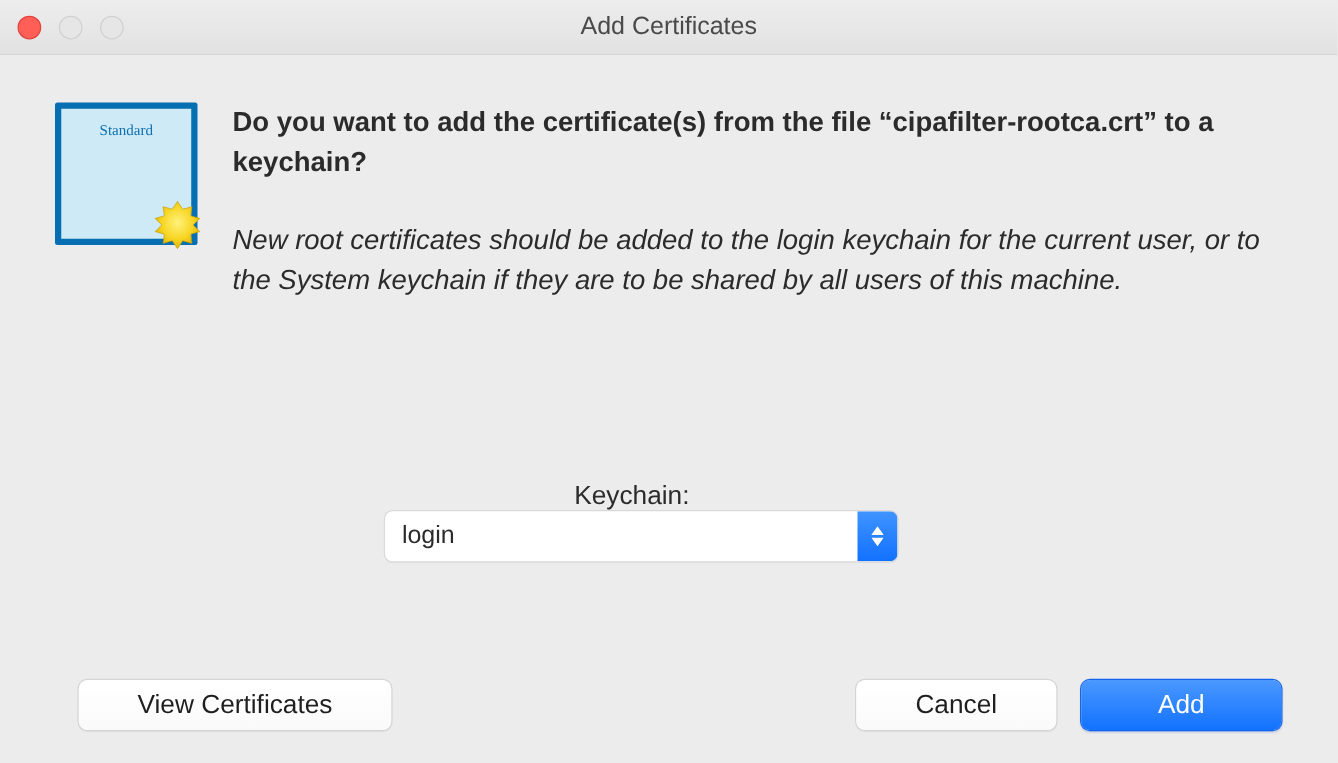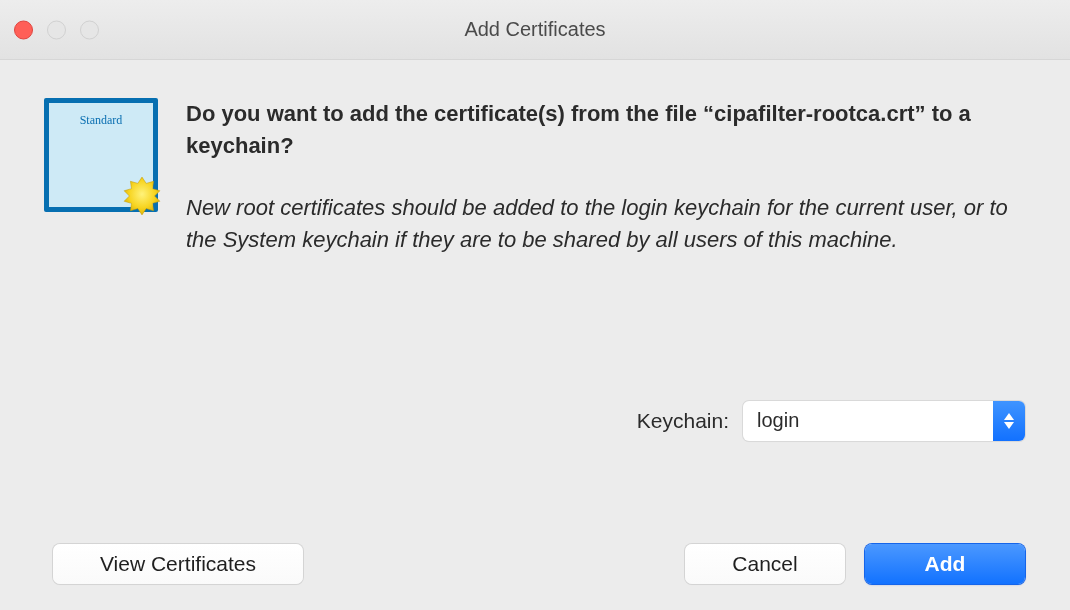--- a/index.html
+++ b/index.html
@@ -6,21 +6,21 @@
     html, body {
       width: 1070px; height: 610px;
       font-family: -apple-system, "Helvetica Neue", Helvetica, Arial, sans-serif;
       background: #ececec;
       color: #2b2b2b;
       -webkit-font-smoothing: antialiased;
     }
 
     
     .titlebar {
-      height: 60px;
+      height: 44px;
       display: flex;
       align-items: center;
       background: linear-gradient(#ededed, #e2e2e2);
       border-bottom: 1px solid #d6d6d6;
       position: relative;
     }
     .lights {
       position: absolute;
       left: 14px;
       top: 50%;
@@ -85,27 +85,28 @@
     .prompt-title { font-weight: 700; }
     .prompt-desc { margin-top: 30px; font-weight: 400; font-style: italic; }
 
     
     .keychain-row {
       margin-top: 145px;
       display: flex;
       align-items: center;
       justify-content: flex-end;
       padding-right: 45px;
+      flex-direction: column;
     }
     .keychain-label {
       font-size: 21px;
       margin-right: 14px;
     }
     .select-wrap {
-      width: 282px;
+      width: 410px;
       height: 40px;
       display: flex;
       align-items: stretch;
       border-radius: 6px;
       background: #ffffff;
       box-shadow: 0 0 0 1px #d9d9d9, 0 1px 1px rgba(0,0,0,0.05);
       overflow: hidden;
     }
     .select-value {
       flex: 1;
@@ -121,21 +122,21 @@
       flex-direction: column;
       align-items: center;
       justify-content: center;
       gap: 2px;
     }
 
     
     .button-row {
       position: absolute;
       bottom: 26px;
-      left: 8px; right: 0;
+      left: 18px; right: 0;
       padding: 0 45px;
       display: flex;
       align-items: center;
     }
     .btn {
       height: 40px;
       border-radius: 7px;
       border: none;
       font-size: 21px;
       padding: 0 28px;
@@ -147,21 +148,21 @@
       box-shadow: 0 0 0 1px #d4d4d4, 0 1px 1px rgba(0,0,0,0.05);
     }
     .btn-primary {
       background: linear-gradient(180deg, #4b98ff, #1272ff);
       color: #fff;
       box-shadow: 0 0 0 1px #1565ea, 0 1px 2px rgba(0,60,180,0.3);
     }
     .spacer { flex: 1; }
     .btn-view { min-width: 250px; }
     .btn-cancel { min-width: 160px; margin-right: 20px; }
-    .btn-add { min-width: 160px; font-weight: bold; }
+    .btn-add { min-width: 160px; }
   </style>
 </head>
 <body>
 
 <div class="titlebar">
   <div class="lights">
     <span class="light light-close"></span>
     <span class="light light-min"></span>
     <span class="light light-zoom"></span>
   </div>

